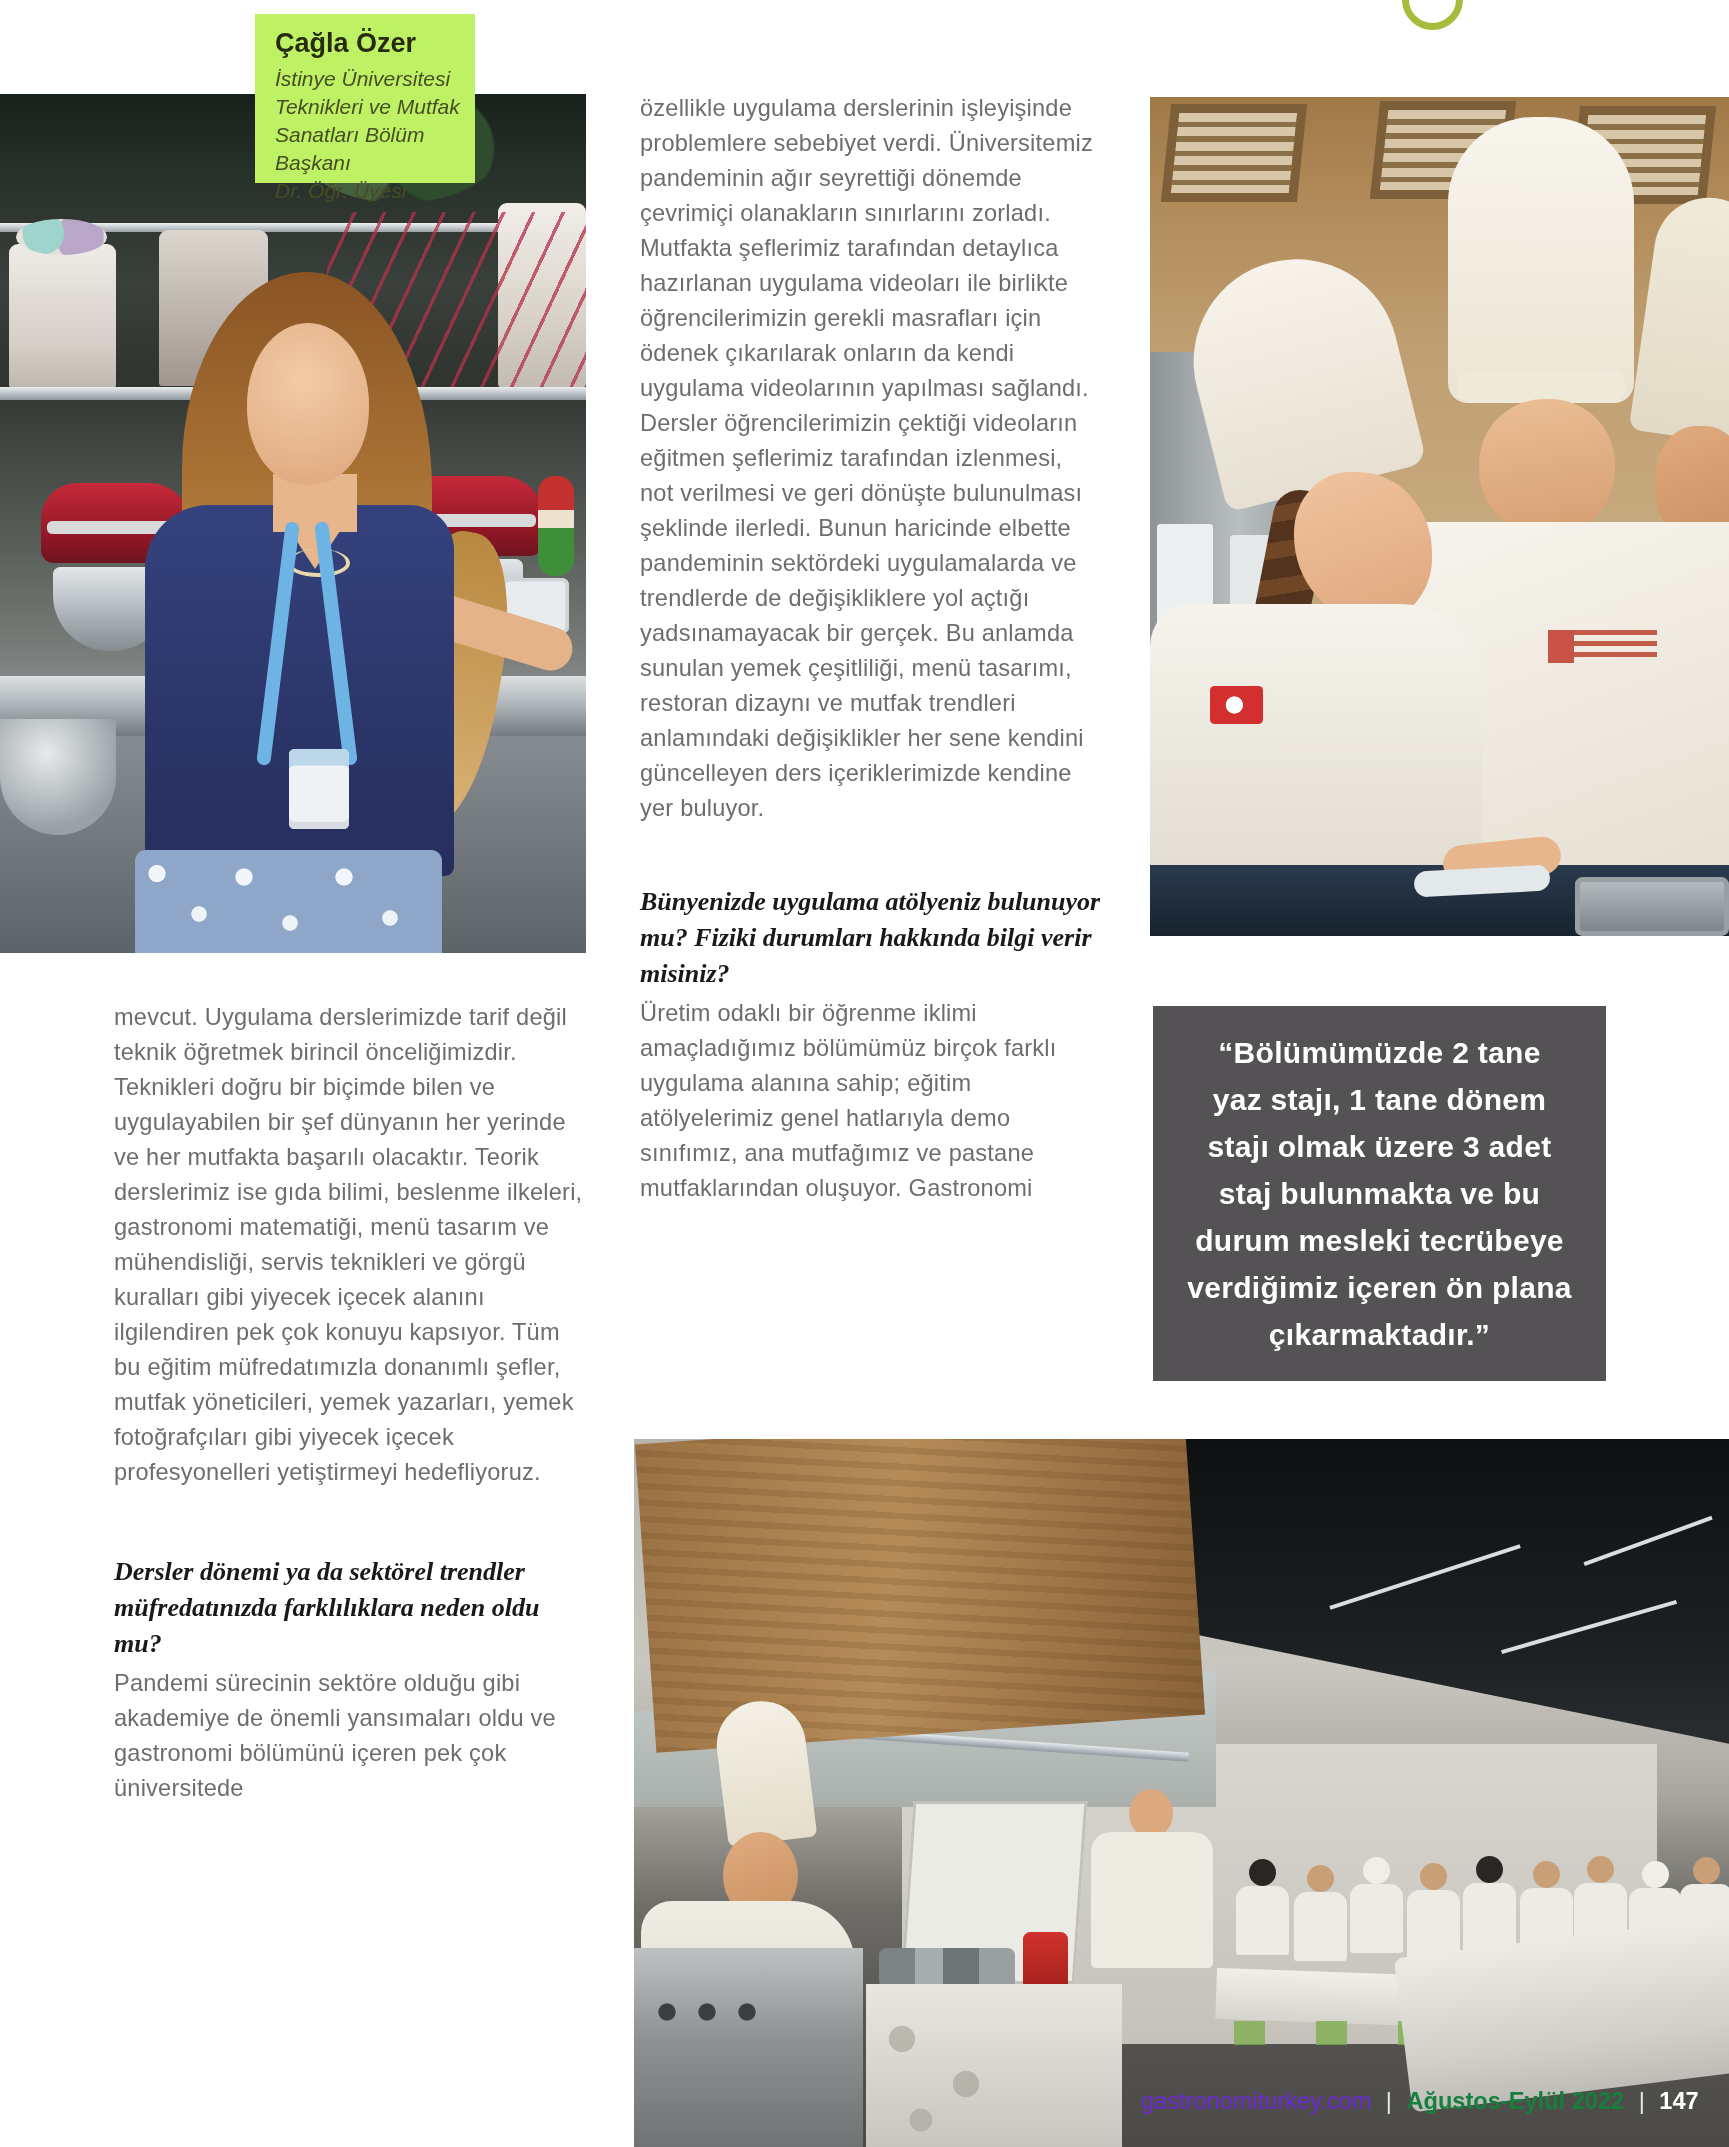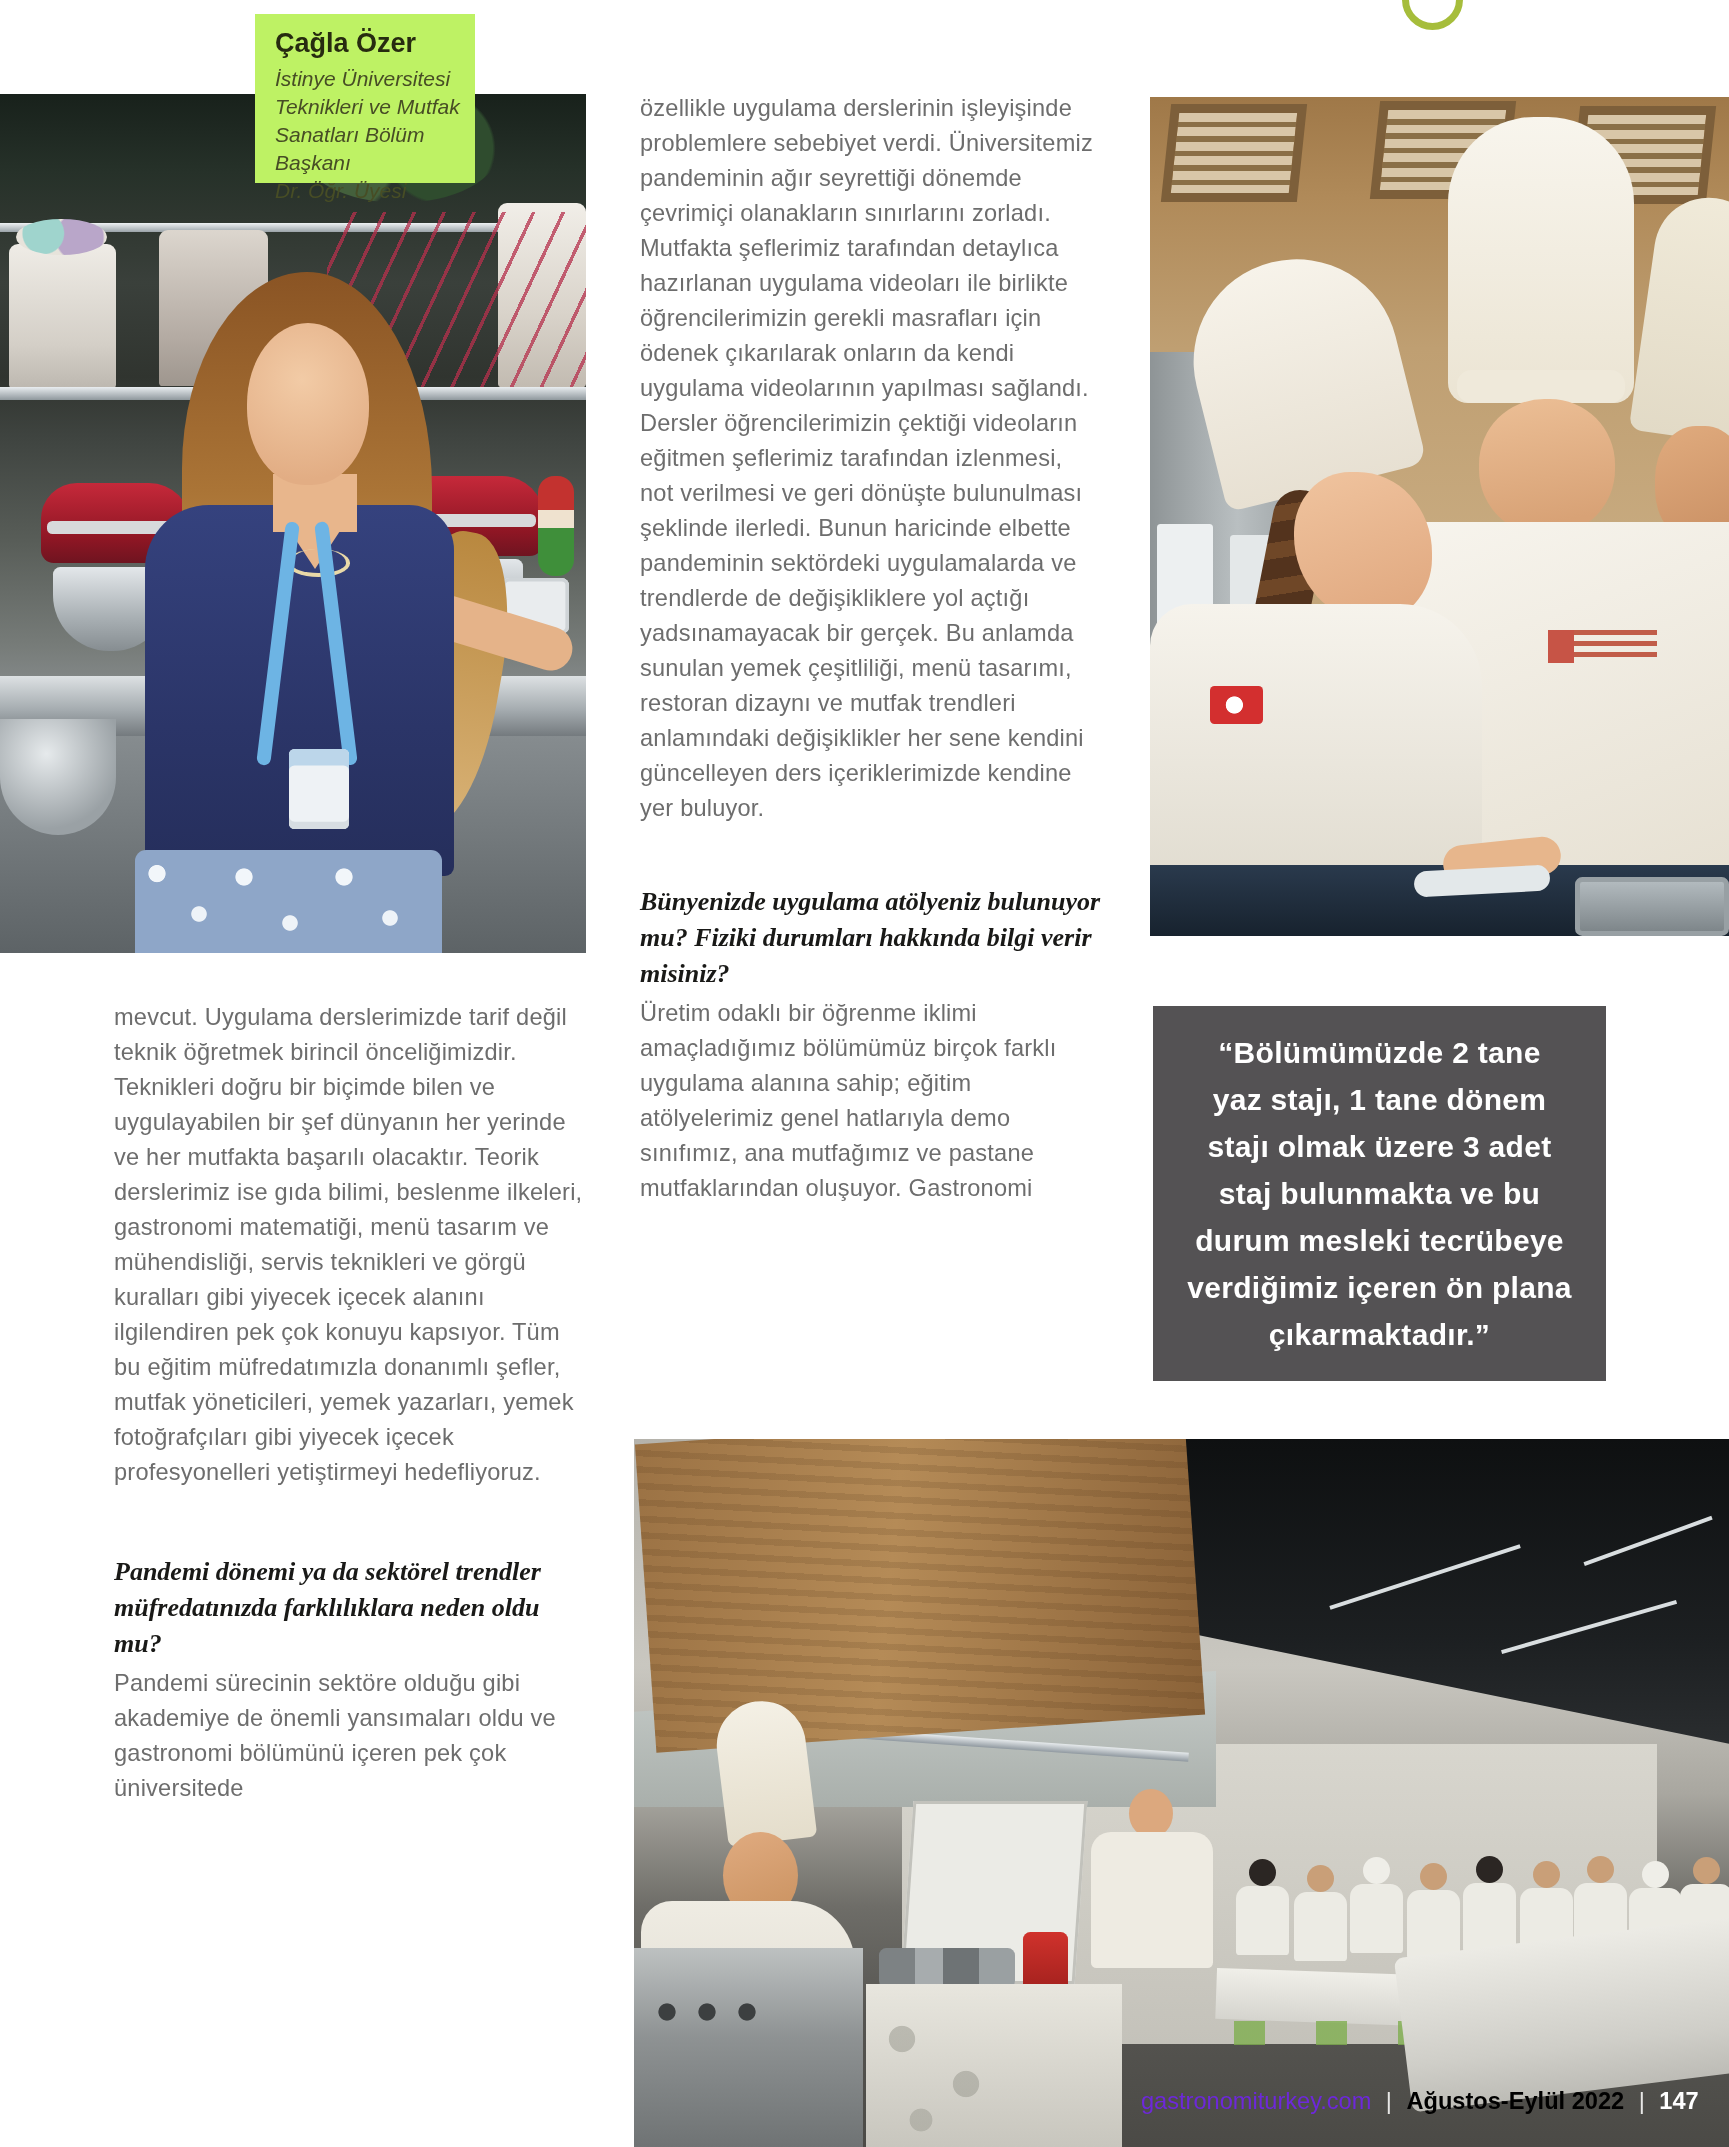--- a/index.html
+++ b/index.html
@@ -28,21 +28,21 @@
 
   
   .quote-box{position:absolute;left:1153px;top:1006px;width:453px;height:375px;background:#545254;
              display:flex;flex-direction:column;justify-content:center;align-items:center;text-align:center;}
   .quote-line{color:#ffffff;font-weight:bold;font-size:30px;line-height:47px;letter-spacing:0.3px;}
 
   
   .footer{position:absolute;left:1141px;top:2088px;display:flex;gap:14.5px;align-items:baseline;z-index:6;}
   .footer-site{color:#6d28d9;font-size:23.6px;}
   .footer-sep{color:#e8e8e6;font-size:23.6px;}
-  .footer-issue{color:#000000;font-size:23.6px;font-weight:600;}
+  .footer-issue{color:#15803d;font-size:23.6px;font-weight:600;}
   .footer-page{color:#ffffff;font-size:23.6px;font-weight:bold;}
 
   
   .photo{position:absolute;overflow:hidden;}
   .photo *{position:absolute;}
   .photo-left{left:0;top:94px;width:586px;height:859px;}
   .photo-right{left:1150px;top:97px;width:579px;height:839px;}
   .photo-bottom{left:634px;top:1439px;width:1096px;height:708px;}
 
   
@@ -280,21 +280,21 @@
   </div>
 
   <div class="col col-mid">
     <p class="body">özellikle uygulama derslerinin işleyişinde problemlere sebebiyet verdi. Üniversitemiz pandeminin ağır seyrettiği dönemde çevrimiçi olanakların sınırlarını zorladı. Mutfakta şeflerimiz tarafından detaylıca hazırlanan uygulama videoları ile birlikte öğrencilerimizin gerekli masrafları için ödenek çıkarılarak onların da kendi uygulama videolarının yapılması sağlandı. Dersler öğrencilerimizin çektiği videoların eğitmen şeflerimiz tarafından izlenmesi, not verilmesi ve geri dönüşte bulunulması şeklinde ilerledi. Bunun haricinde elbette pandeminin sektördeki uygulamalarda ve trendlerde de değişikliklere yol açtığı yadsınamayacak bir gerçek. Bu anlamda sunulan yemek çeşitliliği, menü tasarımı, restoran dizaynı ve mutfak trendleri anlamındaki değişiklikler her sene kendini güncelleyen ders içeriklerimizde kendine yer buluyor.</p>
     <h3 class="question">Bünyenizde uygulama atölyeniz bulunuyor mu? Fiziki durumları hakkında bilgi verir misiniz?</h3>
     <p class="body">Üretim odaklı bir öğrenme iklimi amaçladığımız bölümümüz birçok farklı uygulama alanına sahip; eğitim atölyelerimiz genel hatlarıyla demo sınıfımız, ana mutfağımız ve pastane mutfaklarından oluşuyor. Gastronomi</p>
   </div>
 
   <div class="col col-left">
     <p class="body">mevcut. Uygulama derslerimizde tarif değil teknik öğretmek birincil önceliğimizdir. Teknikleri doğru bir biçimde bilen ve uygulayabilen bir şef dünyanın her yerinde ve her mutfakta başarılı olacaktır. Teorik derslerimiz ise gıda bilimi, beslenme ilkeleri, gastronomi matematiği, menü tasarım ve mühendisliği, servis teknikleri ve görgü kuralları gibi yiyecek içecek alanını ilgilendiren pek çok konuyu kapsıyor. Tüm bu eğitim müfredatımızla donanımlı şefler, mutfak yöneticileri, yemek yazarları, yemek fotoğrafçıları gibi yiyecek içecek profesyonelleri yetiştirmeyi hedefliyoruz.</p>
-    <h3 class="question">Pandemi dönemi ya da sektörel trendler müfredatınızda farklılıklara neden oldu mu?</h3>
+    <h3 class="question">Dersler dönemi ya da sektörel trendler müfredatınızda farklılıklara neden oldu mu?</h3>
     <p class="body">Pandemi sürecinin sektöre olduğu gibi akademiye de önemli yansımaları oldu ve gastronomi bölümünü içeren pek çok üniversitede</p>
   </div>
 
   <div class="quote-box">
     <div class="quote-line">“Bölümümüzde 2 tane</div>
     <div class="quote-line">yaz stajı, 1 tane dönem</div>
     <div class="quote-line">stajı olmak üzere 3 adet</div>
     <div class="quote-line">staj bulunmakta ve bu</div>
     <div class="quote-line">durum mesleki tecrübeye</div>
     <div class="quote-line">verdiğimiz içeren ön plana</div>

